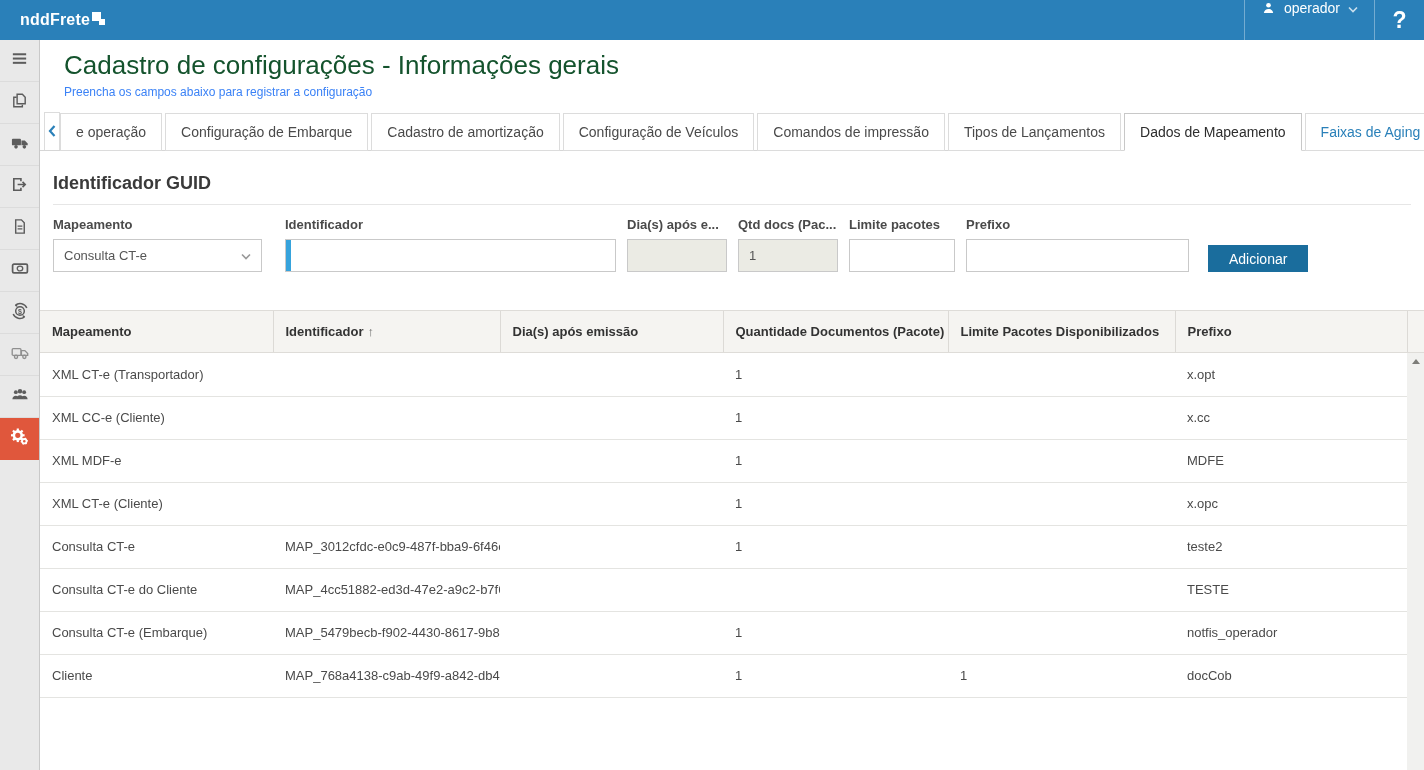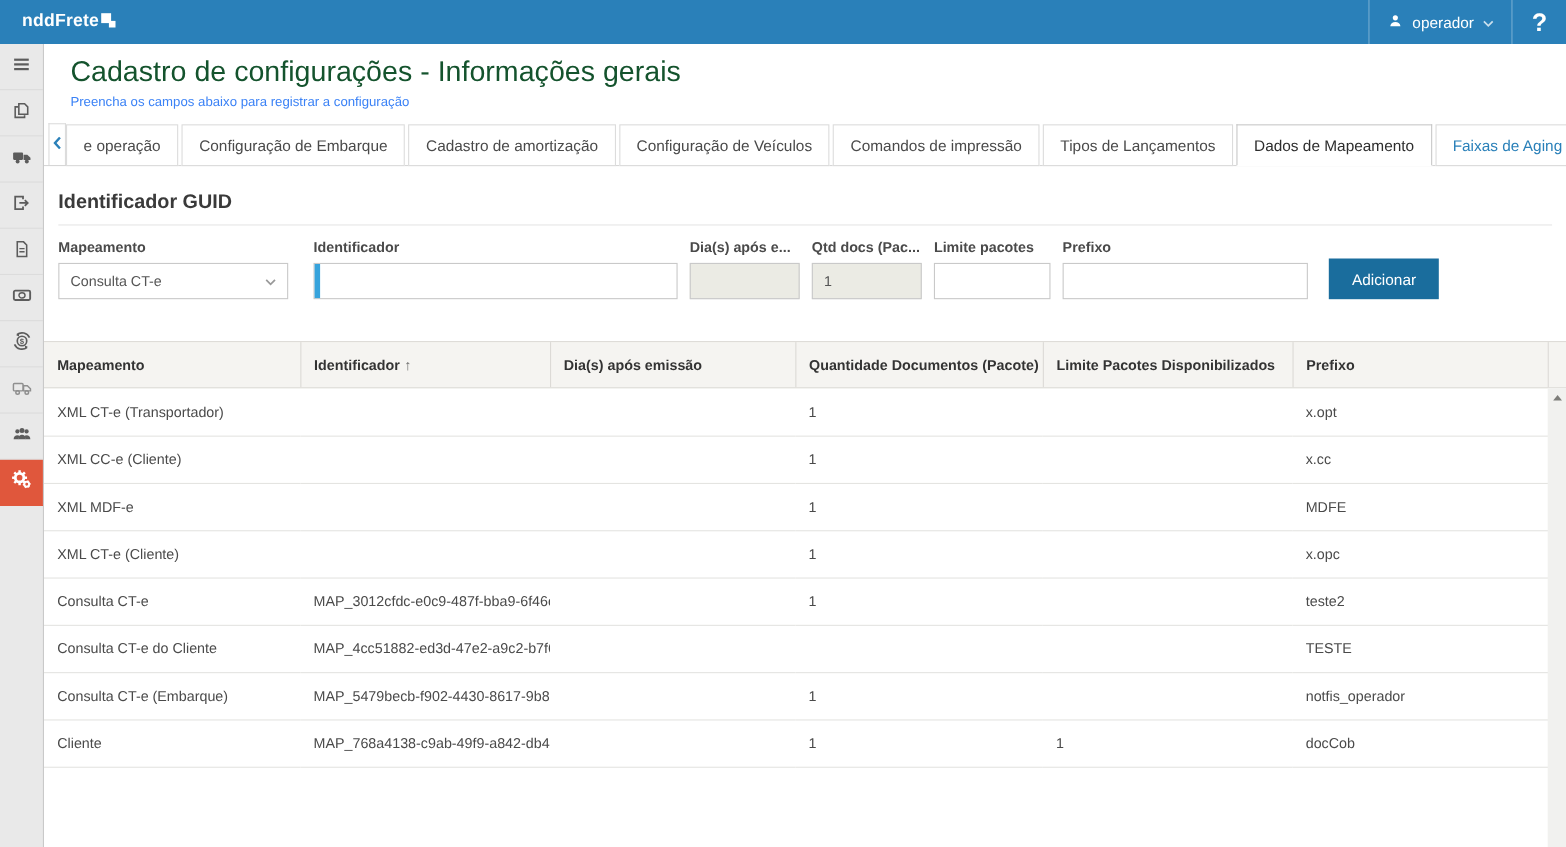--- a/index.html
+++ b/index.html
@@ -7,21 +7,21 @@
     font-family:"Liberation Sans", sans-serif; background:#fff; }
 
   
   .topbar { height:40px; background:var(--c-topbar,#2a80b9); display:flex; align-items:stretch; }
   .logo-wrap { display:flex; align-items:center; margin-left:20px; }
   .logo-text { color:#fff; font-weight:bold; font-size:16px; letter-spacing:.2px; }
   .logo-mark { position:relative; width:14px; height:16px; margin-left:2px; }
   .logo-mark .sq1 { position:absolute; left:0; top:0; width:9px; height:9px; background:#fff; }
   .logo-mark .sq2 { position:absolute; left:7px; top:7px; width:6px; height:6px; background:#fff; }
   .topbar-right { margin-left:auto; display:flex; align-items:stretch; }
-  .user-menu { display:flex; align-items:center; gap:8px; padding:0 16px;
+  .user-menu { display:flex; gap:8px; padding:0 16px;
     border-left:1px solid rgba(255,255,255,.35); color:#fff; font-size:14px; cursor:pointer; }
   .help-btn { width:50px; display:flex; align-items:center; justify-content:center;
     border-left:1px solid rgba(255,255,255,.35); color:#fff; font-size:23px; font-weight:bold; cursor:pointer; }
 
   
   .body-row { display:flex; height:730px; }
   .sidebar { width:40px; background:#e9e9e9; border-right:1px solid #c9c9c9; flex:none; }
   .side-item { height:42px; display:flex; align-items:center; justify-content:center;
     border-bottom:1px solid #dcdcdc; cursor:pointer; }
   .side-item.active { background:var(--c-side-active,#e0573c); border-bottom-color:var(--c-side-active,#e0573c); }
@@ -57,21 +57,21 @@
   .blue-bar { position:absolute; left:1px; top:1px; bottom:1px; width:5px; background:#36a3dc; }
   .f-mapeamento { width:209px; margin-right:23px; }
   .f-identificador { width:331px; }
   .f-identificador input { padding-left:12px; }
   .f-dias-apos-emissao { width:100px; }
   .f-qtd-docs { width:100px; }
   .f-limite-pacotes { width:106px; }
   .f-prefixo { width:223px; }
   .select { display:flex; align-items:center; justify-content:space-between; cursor:pointer; }
   .sel-val { color:#555; }
-  .add-btn { height:37px; padding:0 21px; margin-left:8px; background:var(--c-button,#1a6d9d);
+  .add-btn { height:27px; padding:0 21px; margin-left:8px; background:var(--c-button,#1a6d9d);
     color:#fff; border:none; font-size:14px; font-family:"Liberation Sans", sans-serif; cursor:pointer; }
 
   
   .grid { margin:38px -13px 0; }
   table { border-collapse:collapse; table-layout:fixed; width:100%; }
   .grid-header { background:#f5f4f1; border-top:1px solid #dedcd8; border-bottom:1px solid #dedcd8; }
   .grid-header th { height:41px; padding:0 12px; text-align:left; font-size:13px; color:#333;
     font-weight:600; border-left:1px solid #dcdad6; white-space:nowrap; overflow:hidden; cursor:pointer; }
   .grid-header th:first-child { border-left:none; }
   .grid-header th.spacer { padding:0; }

